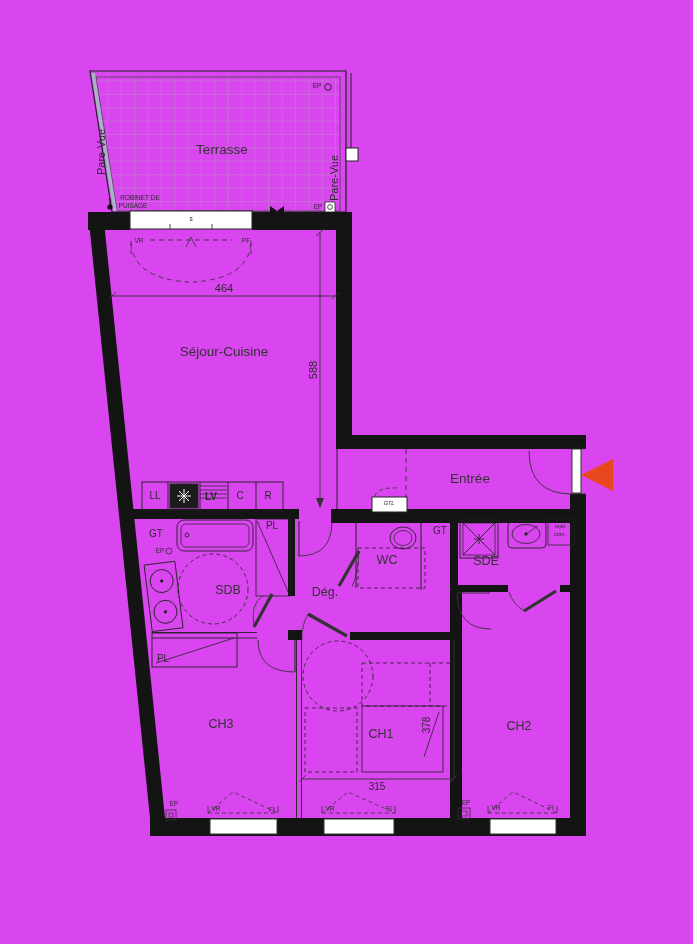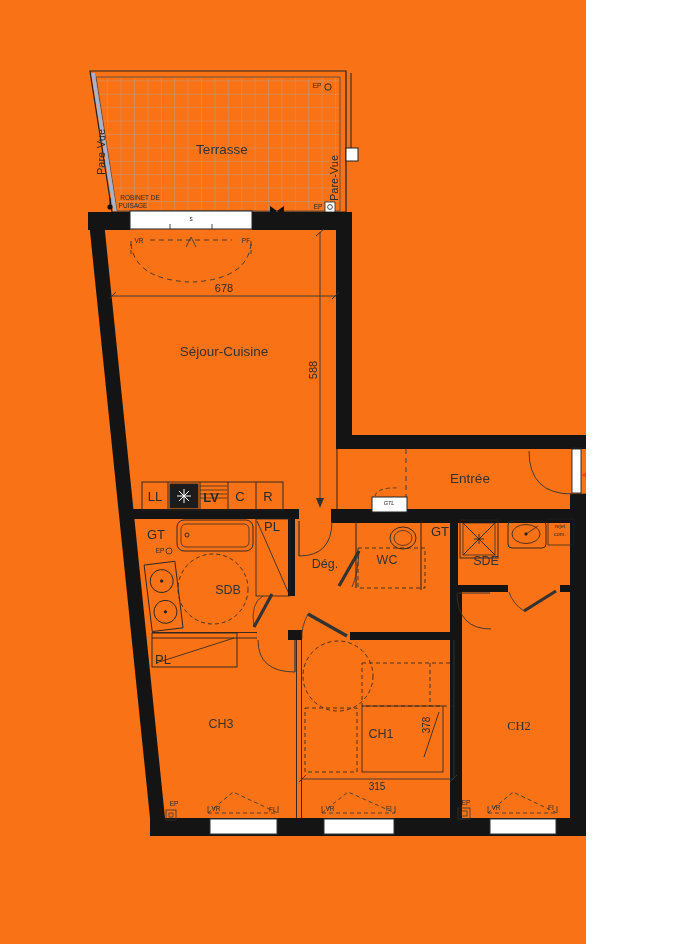--- a/index.html
+++ b/index.html
@@ -1,22 +1,22 @@
 <!DOCTYPE html>
 <html><head>
 <meta charset="utf-8">
 <style>
   html,body{margin:0;padding:0;background:#ffffff;}
-  #plan{position:relative;width:586px;height:944px;background:#f97316;overflow:hidden;
+  #plan{position:relative;width:693px;height:944px;background:#d946ef;overflow:hidden;
         font-family:"Liberation Sans",sans-serif;color:#222;}
   #plan svg{position:absolute;left:0;top:0;}
   .lb{position:absolute;transform:translate(-50%,-50%);white-space:nowrap;color:#2b2b2b;line-height:1;}
   .rot{transform:translate(-50%,-50%) rotate(-90deg);}
   .f5{font-size:5.5px;} .f5i{font-size:5.5px;font-style:italic;}
-  .f6{font-size:6.5px;} .f7{font-size:13px;}
+  .f6{font-size:6.5px;} .f7{font-size:10px;}
   .f10{font-size:10px;} .f11{font-size:11px;}
   .f12{font-size:12.5px;color:#333;} .f13{font-size:13.5px;color:#333;}
 </style>
 </head>
 <body>
 
 <div id="plan">
 
 <svg width="697" height="944" viewBox="0 0 697 944">
   <defs>
@@ -225,51 +225,51 @@
 <div class="lb rot f11" style="left:101px;top:152px;">Pare-Vue</div>
 <div class="lb rot f11" style="left:334px;top:178px;">Pare-Vue</div>
 <div class="lb f6" style="left:317px;top:86px;">EP</div>
 <div class="lb f6" style="left:140px;top:198px;">ROBINET DE</div>
 <div class="lb f6" style="left:133px;top:206px;">PUISAGE</div>
 <div class="lb f6" style="left:318px;top:207px;">EP</div>
 <div class="lb f6" style="left:191px;top:219px;">s</div>
 
 <div class="lb f6" style="left:139px;top:241px;">VR</div>
 <div class="lb f6" style="left:246px;top:241px;">PF</div>
-<div class="lb f11" style="left:224px;top:288px;">678</div>
+<div class="lb f11" style="left:224px;top:288px;">464</div>
 <div class="lb rot f11" style="left:313px;top:370px;">588</div>
 <div class="lb f13" style="left:224px;top:352px;">Séjour-Cuisine</div>
 
 <div class="lb f7" style="left:155px;top:496px;">LL</div>
 <div class="lb f7" style="left:211px;top:497px;font-weight:bold;">LV</div>
 <div class="lb f7" style="left:240px;top:496px;">C</div>
 <div class="lb f7" style="left:268px;top:496px;">R</div>
 
 <div class="lb f13" style="left:470px;top:479px;">Entrée</div>
 <div class="lb f5i" style="left:389px;top:504px;">GTL</div>
 
 <div class="lb f7" style="left:156px;top:534px;">GT</div>
 <div class="lb f6" style="left:160px;top:551px;">EP</div>
 <div class="lb f7" style="left:272px;top:526px;">PL</div>
 <div class="lb f12" style="left:228px;top:590px;">SDB</div>
 
-<div class="lb f12" style="left:325px;top:564px;">Dég.</div>
+<div class="lb f12" style="left:325px;top:592px;">Dég.</div>
 <div class="lb f12" style="left:387px;top:560px;">WC</div>
 <div class="lb f7" style="left:440px;top:531px;">GT</div>
 
 <div class="lb f12" style="left:486px;top:561px;">SDE</div>
 <div class="lb f5" style="left:560px;top:527px;">rejet</div>
 <div class="lb f5" style="left:560px;top:535px;">com.</div>
 
 <div class="lb f7" style="left:163px;top:659px;">PL</div>
 <div class="lb f12" style="left:221px;top:724px;">CH3</div>
 <div class="lb f12" style="left:381px;top:734px;">CH1</div>
 <div class="lb rot f10" style="left:427px;top:725px;">378</div>
 <div class="lb f10" style="left:377px;top:787px;text-align:center;">315</div>
-<div class="lb f12" style="left:519px;top:726px;font-family:Liberation Serif, serif;">CH2</div>
+<div class="lb f12" style="left:519px;top:726px;">CH2</div>
 
 <div class="lb f6" style="left:216px;top:809px;">VR</div>
 <div class="lb f6" style="left:272px;top:810px;">FI</div>
 <div class="lb f6" style="left:330px;top:809px;">VR</div>
 <div class="lb f6" style="left:389px;top:809px;">FI</div>
 <div class="lb f6" style="left:496px;top:808px;">VR</div>
 <div class="lb f6" style="left:551px;top:808px;">FI</div>
 <div class="lb f6" style="left:174px;top:804px;">EP</div>
 <div class="lb f6" style="left:466px;top:803px;">EP</div>
 

